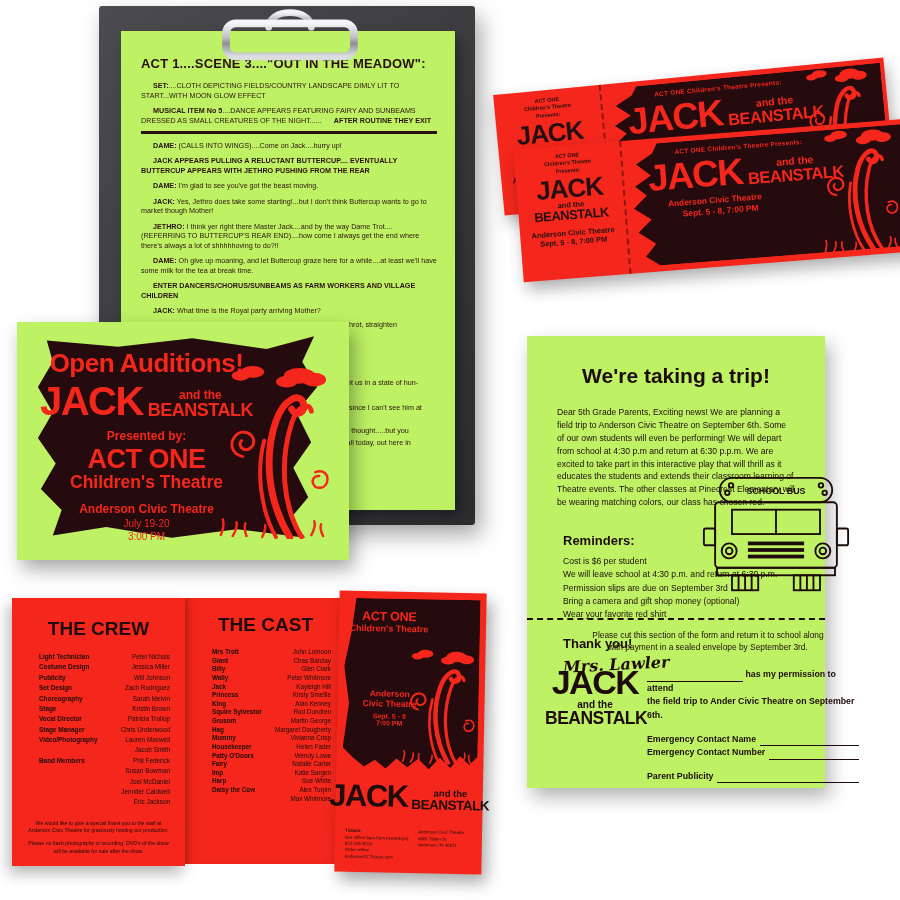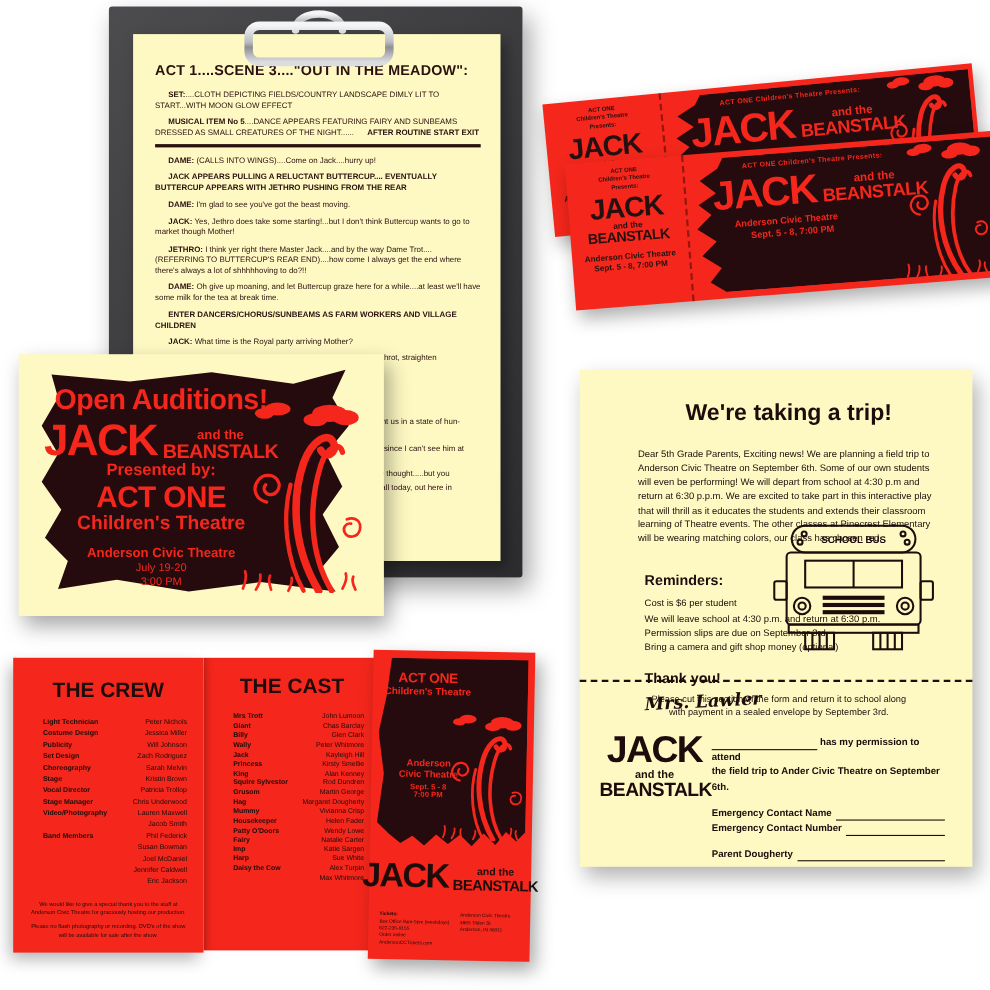--- a/index.html
+++ b/index.html
@@ -1,19 +1,19 @@
 <!DOCTYPE html>
 <html><head>
 <meta charset="utf-8">
 <style>
   html,body{margin:0;padding:0;background:#fff;}
   .page{position:relative;width:900px;height:900px;background:#ffffff;overflow:hidden;
         font-family:"Liberation Sans",sans-serif;color:#241010;}
   
-  .paper{position:absolute;background:#fef9c3;}
+  .paper{position:absolute;background:#bef264;}
   b{font-weight:800;padding-left:12px;}
   svg.blob{position:absolute;z-index:0;}
   .beanstalk{color:#f5271c;position:absolute;z-index:1;}
   
   .board{position:absolute;left:99px;top:6px;width:376px;height:519px;border-radius:3px;
          background:linear-gradient(135deg,#4c4c4f 0%,#39393c 55%,#2d2d30 100%);
          box-shadow:6px 10px 22px rgba(0,0,0,.35);}
   .script-paper{left:121px;top:31px;width:334px;height:479px;box-shadow:5px 6px 12px rgba(0,0,0,.35);}
   .clip{position:absolute;left:212px;top:2px;width:156px;height:62px;z-index:6;}
   .script-body{position:absolute;left:141px;top:55px;width:296px;font-size:7.2px;line-height:1.32;
@@ -52,28 +52,28 @@
   
   .flyer{left:17px;top:322px;width:332px;height:238px;z-index:5;box-shadow:5px 9px 18px rgba(0,0,0,.35);}
   .flyer .blob{left:12px;top:10px;width:297px;height:212px;}
   .flyer .content{position:relative;z-index:2;color:#f5271c;text-align:center;width:215px;margin-left:22px;}
   .flyer .headline{font-size:26px;font-weight:800;margin-top:26px;letter-spacing:-.5px;}
   .flyer .logo-h{justify-content:center;margin-top:6px;}
   .flyer .lg-main{font-size:40px;font-weight:900;line-height:.82;letter-spacing:-1.5px;}
   .flyer .lg-col{display:flex;flex-direction:column;align-items:center;margin-left:5px;margin-top:4px;}
   .flyer .lg-mid{font-size:12px;font-weight:800;line-height:1.1;}
   .flyer .lg-sub{font-size:18px;font-weight:900;letter-spacing:-.5px;line-height:.95;}
-  .flyer .presby{font-size:15px;font-weight:700;margin-top:0;}
+  .flyer .presby{font-size:12px;font-weight:700;margin-top:10px;}
   .flyer .co1{font-size:27px;font-weight:900;line-height:1;margin-top:3px;letter-spacing:-.5px;}
   .flyer .co2{font-size:17.5px;font-weight:800;line-height:1.05;}
   .flyer .venue{font-size:12px;font-weight:800;margin-top:10px;}
   .flyer .dates,.flyer .time{font-size:10px;font-weight:400;margin-top:2px;}
   .flyer .beanstalk{right:18px;top:12px;width:118px;height:205px;}
   
-  .letter{left:527px;top:336px;width:334px;height:452px;box-shadow:5px 9px 18px rgba(0,0,0,.3);padding-left:23px;}
+  .letter{left:527px;top:336px;width:298px;height:452px;box-shadow:5px 9px 18px rgba(0,0,0,.3);}
   .letter *{color:#1d0c0b;}
   .letter h1{font-size:21px;font-weight:800;text-align:center;margin:28px 0 0 0;}
   .letter .body{font-size:8.6px;line-height:1.5;margin:18px 30px 0 30px;}
   .letter .remhead{font-size:13px;font-weight:800;margin:24px 0 0 36px;}
   .letter .rems{font-size:8.6px;line-height:1.55;margin:7px 0 0 36px;}
   .letter .bus{position:absolute;left:160px;top:140px;width:178px;height:118px;}
   .letter .thanks{font-size:13px;font-weight:800;margin:14px 0 0 36px;}
   .letter .sig{font-family:"DejaVu Serif",serif;font-style:italic;font-size:16px;
                margin:4px 0 0 36px;transform:rotate(-3deg);display:inline-block;font-weight:600;}
   .letter .cut{position:absolute;left:0;right:0;top:282px;border-top:2.5px dashed #1d0c0b;}
@@ -169,21 +169,21 @@
     <path d="M58,26 C58,6 102,6 102,26" fill="none" stroke="url(#silver)" stroke-width="7" stroke-linecap="round"></path>
     <rect x="14" y="22" width="132" height="34" rx="10" fill="none" stroke="url(#silver)" stroke-width="8"></rect>
   </svg>
 
   <div class="script-body">
     <p class="script-title">ACT 1....SCENE 3...."OUT IN THE MEADOW":</p>
     <div>
 
         <p class="sline"><b>SET:</b><span>....CLOTH DEPICTING FIELDS/COUNTRY LANDSCAPE DIMLY LIT TO START...WITH MOON GLOW EFFECT</span><b></b></p>
 
-        <p class="sline"><b>MUSICAL ITEM No 5</b><span>....DANCE APPEARS FEATURING FAIRY AND SUNBEAMS DRESSED AS SMALL CREATURES OF THE NIGHT......</span><b>AFTER ROUTINE START EXIT</b></p>
+        <p class="sline"><b>MUSICAL ITEM No 5</b><span>....DANCE APPEARS FEATURING FAIRY AND SUNBEAMS DRESSED AS SMALL CREATURES OF THE NIGHT......</span><b>AFTER ROUTINE THEY EXIT</b></p>
       </div>
     <div class="srule"></div>
     <div>
 
         <p class="sline"><b>DAME:</b><span> (CALLS INTO WINGS)....Come on Jack....hurry up!</span><b></b></p>
 
         <p class="sline"><b>JACK APPEARS PULLING A RELUCTANT BUTTERCUP.... EVENTUALLY BUTTERCUP APPEARS WITH JETHRO PUSHING FROM THE REAR</b><span></span><b></b></p>
 
         <p class="sline"><b>DAME:</b><span> I'm glad to see you've got the beast moving.</span><b></b></p>
 
@@ -305,20 +305,21 @@
   <div class="paper letter">
     <h1>We're taking a trip!</h1>
     <p class="body">Dear 5th Grade Parents, Exciting news! We are planning a field trip to Anderson Civic Theatre on September 6th. Some of our own students will even be performing! We will depart from school at 4:30 p.m and return at 6:30 p.p.m.  We are excited to take part in this interactive play that will thrill as it educates the students and extends their classroom learning of Theatre events. The other classes at Pinecrest Elementary will be wearing matching colors, our class has chosen red.</p>
     <div class="remhead">Reminders:</div>
     <div class="rems">
 
     <div>Cost is $6 per student</div>
         <div>We will leave school at 4:30 p.m. and return at 6:30 p.m.</div>
         <div>Permission slips are due on September 3rd</div>
         <div>Bring a camera and gift shop money (optional)</div>
+        <div>Wear your favorite red shirt</div>
       </div>
     <svg class="bus" viewBox="0 0 170 126">
       <g fill="none" stroke="#1d0c0b" stroke-width="2">
         <rect x="25" y="2" width="120" height="26" rx="13"></rect>
         <circle cx="37" cy="10" r="2.4"></circle>
           <circle cx="33" cy="18" r="2.4"></circle>
         <circle cx="133" cy="10" r="2.4"></circle>
           <circle cx="137" cy="18" r="2.4"></circle>
         <rect x="20" y="28" width="130" height="70" rx="4"></rect>
         <rect x="38" y="36" width="94" height="26"></rect>
@@ -363,21 +364,21 @@
       <div class="row">
           <span>Emergency Contact Name</span>
           <span class="blank"></span>
         </div>
       <div class="row">
           <span>Emergency Contact Number</span>
           <span class="blank"></span>
         </div>
       <div class="gap"></div>
       <div class="row">
-          <span>Parent Dougherty</span>
+          <span>Parent Publicity</span>
           <span class="blank"></span>
         </div>
     </div>
   </div>
 
   <div class="panel prog-mid">
     <div class="prog-title">THE CAST</div>
     <div class="credits">
 
         <div class="prow">

